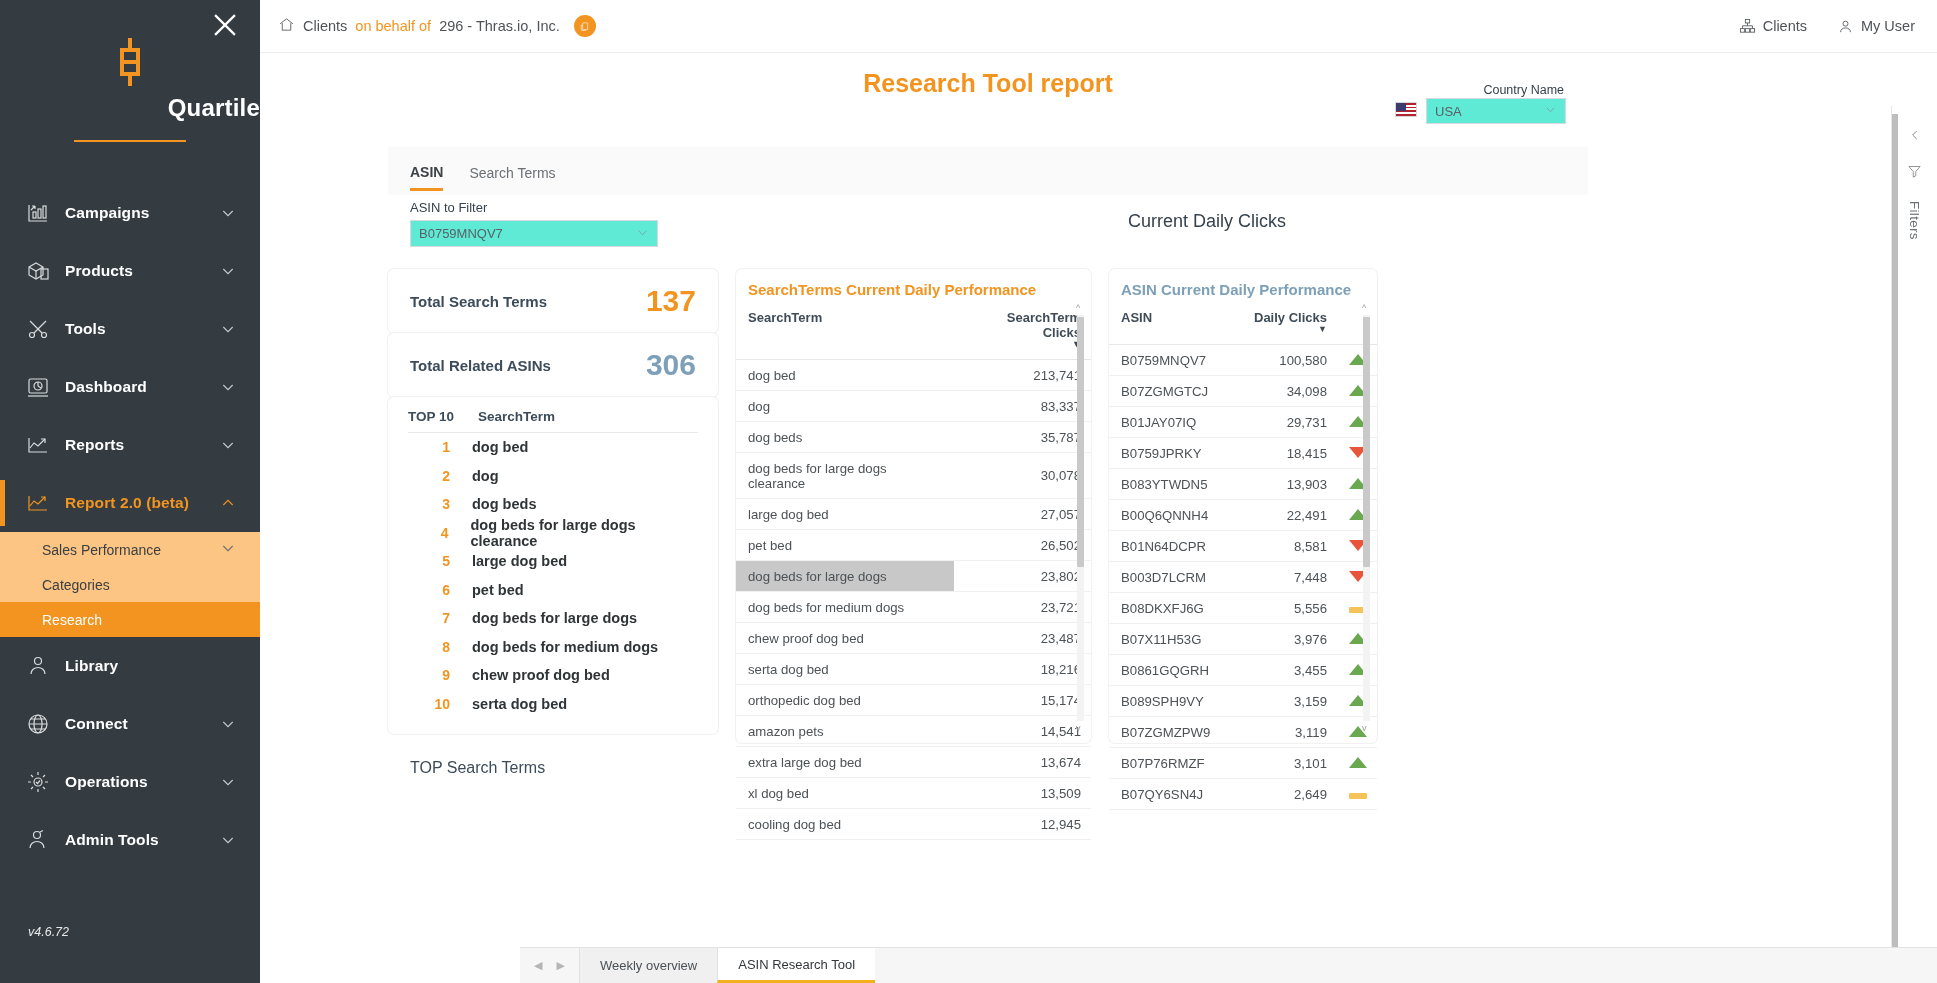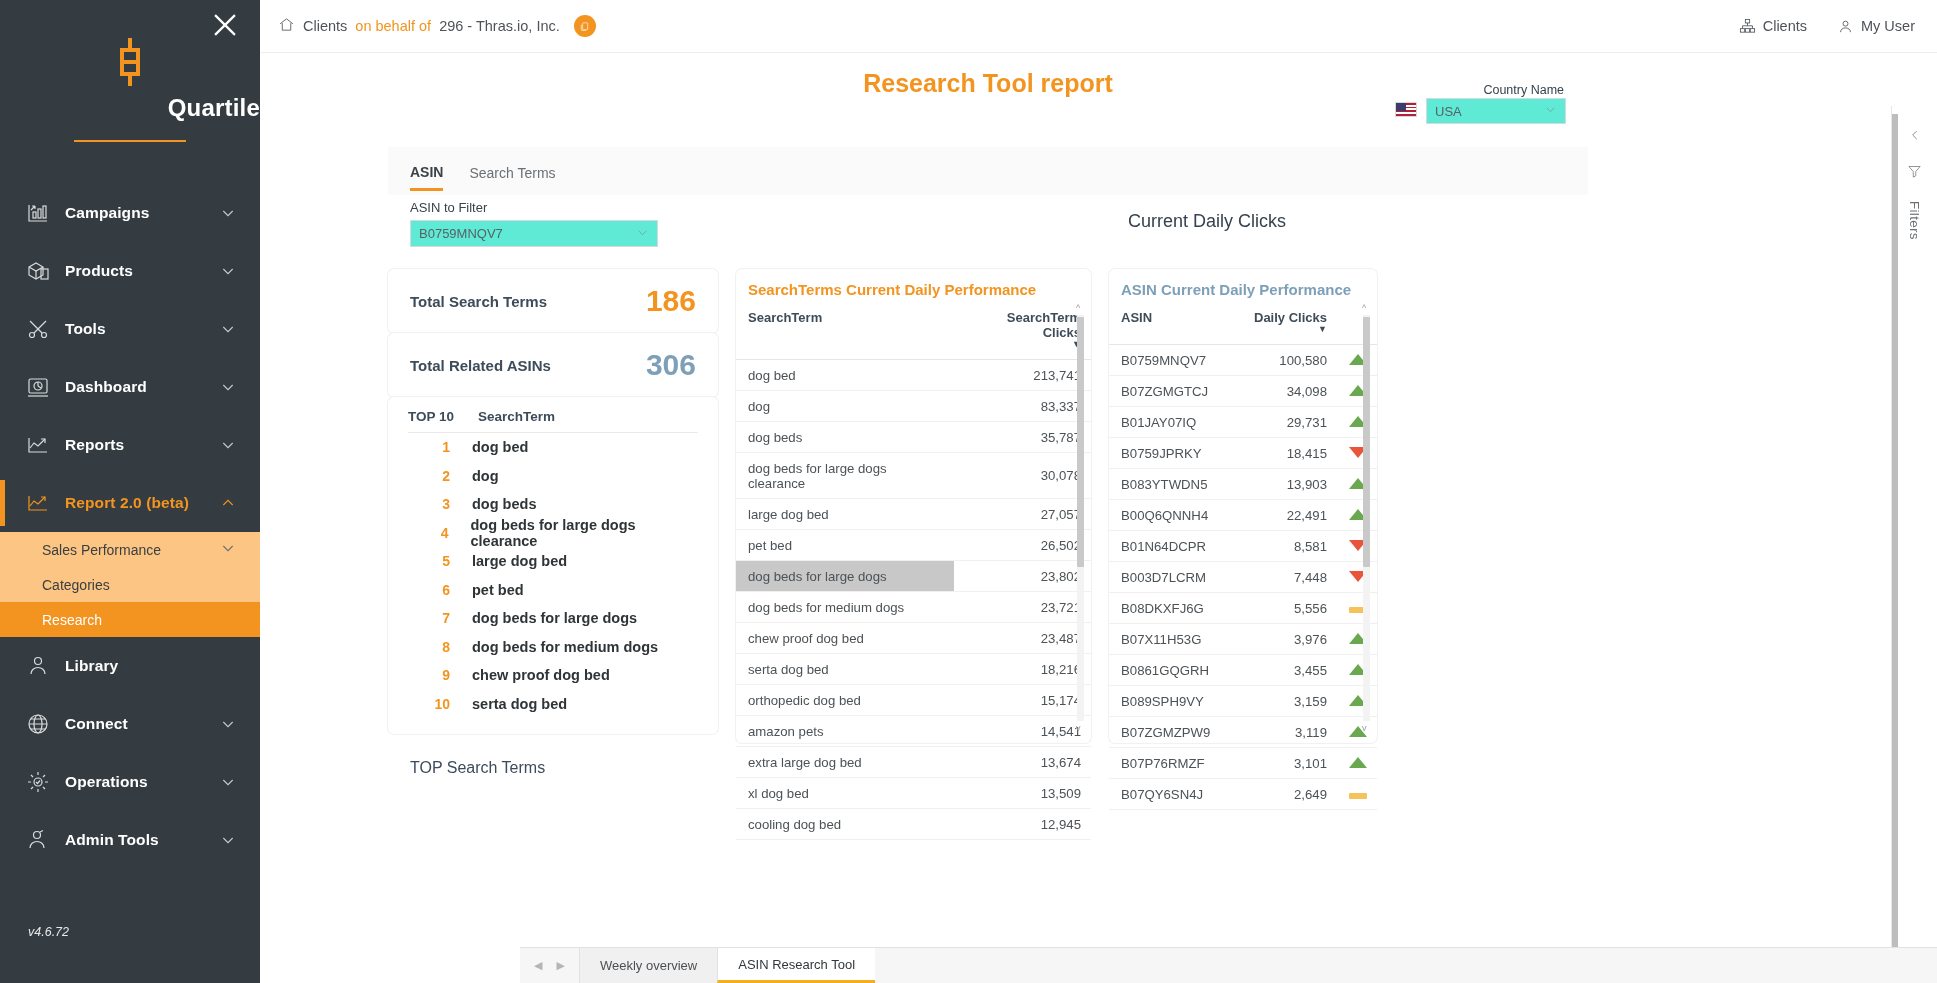--- a/index.html
+++ b/index.html
@@ -481,21 +481,21 @@
                 </svg></span>
           </div>
           <div class="daily-clicks-label">Current Daily Clicks</div>
         </div>
 
         <div class="grid">
 
           <div class="col-left">
             <div class="kpi-card">
               <span class="kpi-label">Total Search Terms</span>
-              <span class="kpi-value orange">186</span>
+              <span class="kpi-value orange">137</span>
             </div>
             <div class="kpi-card">
               <span class="kpi-label">Total Related ASINs</span>
               <span class="kpi-value blue">306</span>
             </div>
 
             <div class="top10-card">
               <div class="t10-head">
                 <span class="h">TOP 10</span>
                 <span class="h">SearchTerm</span>

